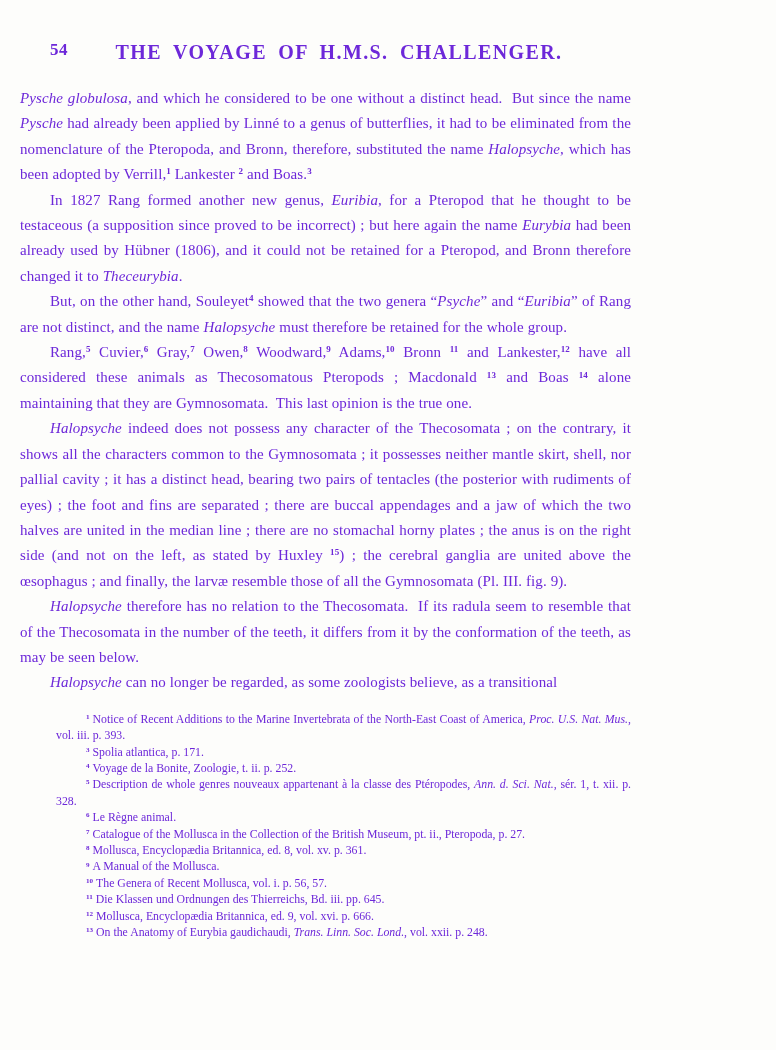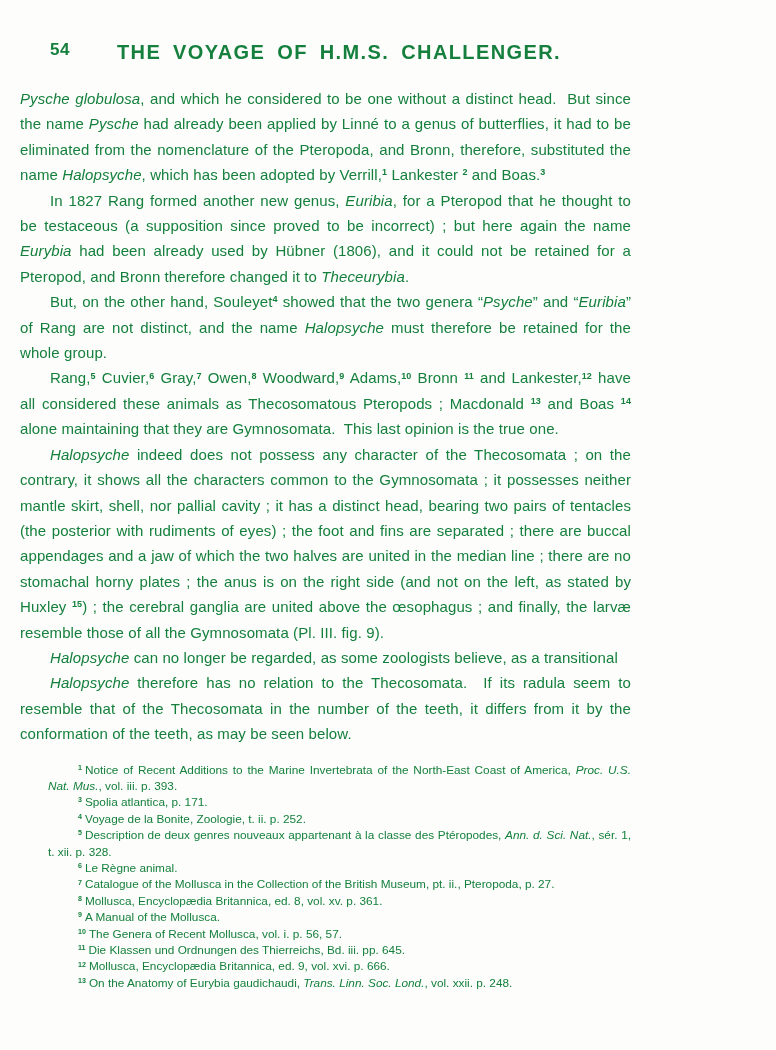--- a/index.html
+++ b/index.html
@@ -6,22 +6,22 @@
     margin: 0;
     padding: 0;
     background: #fdfdfb;
   }
   .page {
     position: relative;
     width: 676px;
     height: 1050px;
     margin: 0;
     background: #fdfdfb;
-    color: #15803d;
-    font-family: Liberation Sans, sans-serif;
+    color: #6d28d9;
+    font-family: Liberation Serif, serif;
     overflow: hidden;
     box-sizing: border-box;
   }
   .header {
     position: relative;
     margin: 0 46px 0 48px;
     padding-top: 41px;
     height: 22px;
   }
   .page-number {
@@ -57,45 +57,45 @@
     position: relative;
     top: -0.55em;
     font-weight: 700;
   }
   .footnotes {
     margin: 15px 45px 0 48px;
     font-size: 11.8px;
     line-height: 16.4px;
     text-align: justify;
   }
-  .footnote { text-indent: 30px; }
+  .footnote { text-indent: 30px; margin-left: 8px; }
   .footnote sup.fn-num { margin-right: 3px; }
 </style>
 </head>
 <body>
 
 <div class="page">
   <div class="header">
     <span class="page-number">54</span>
     <div class="running-title">THE VOYAGE OF H.M.S. CHALLENGER.</div>
   </div>
   <div class="body-text">
       <div class="para noindent"><span class="it">Pysche globulosa</span><span>, and which he considered to be one without a distinct head.&nbsp; But since the name </span><span class="it">Pysche</span><span> had already been applied by Linné to a genus of butterflies, it had to be eliminated from the nomenclature of the Pteropoda, and Bronn, therefore, substituted the name </span><span class="it">Halopsyche</span><span>, which has been adopted by Verrill,</span><sup class="sup">1</sup><span> Lankester&nbsp;</span><sup class="sup">2</sup><span> and Boas.</span><sup class="sup">3</sup></div>
       <div class="para"><span>In 1827 Rang formed another new genus, </span><span class="it">Euribia</span><span>, for a Pteropod that he thought to be testaceous (a supposition since proved to be incorrect)&nbsp;; but here again the name </span><span class="it">Eurybia</span><span> had been already used by Hübner (1806), and it could not be retained for a Pteropod, and Bronn therefore changed it to </span><span class="it">Theceurybia</span><span>.</span></div>
       <div class="para"><span>But, on the other hand, Souleyet</span><sup class="sup">4</sup><span> showed that the two genera “</span><span class="it">Psyche</span><span>” and “</span><span class="it">Euribia</span><span>” of Rang are not distinct, and the name </span><span class="it">Halopsyche</span><span> must therefore be retained for the whole group.</span></div>
       <div class="para"><span>Rang,</span><sup class="sup">5</sup><span> Cuvier,</span><sup class="sup">6</sup><span> Gray,</span><sup class="sup">7</sup><span> Owen,</span><sup class="sup">8</sup><span> Woodward,</span><sup class="sup">9</sup><span> Adams,</span><sup class="sup">10</sup><span> Bronn&nbsp;</span><sup class="sup">11</sup><span> and Lankester,</span><sup class="sup">12</sup><span> have all considered these animals as Thecosomatous Pteropods&nbsp;; Macdonald&nbsp;</span><sup class="sup">13</sup><span> and Boas&nbsp;</span><sup class="sup">14</sup><span> alone maintaining that they are Gymnosomata.&nbsp; This last opinion is the true one.</span></div>
       <div class="para"><span class="it">Halopsyche</span><span> indeed does not possess any character of the Thecosomata&nbsp;; on the contrary, it shows all the characters common to the Gymnosomata&nbsp;; it possesses neither mantle skirt, shell, nor pallial cavity&nbsp;; it has a distinct head, bearing two pairs of tentacles (the posterior with rudiments of eyes)&nbsp;; the foot and fins are separated&nbsp;; there are buccal appendages and a jaw of which the two halves are united in the median line&nbsp;; there are no stomachal horny plates&nbsp;; the anus is on the right side (and not on the left, as stated by Huxley&nbsp;</span><sup class="sup">15</sup><span>)&nbsp;; the cerebral ganglia are united above the œsophagus&nbsp;; and finally, the larvæ resemble those of all the Gymnosomata (Pl. III. fig. 9).</span></div>
+      <div class="para"><span class="it">Halopsyche</span><span> therefore has no relation to the Thecosomata.&nbsp; If its radula seem to resemble that of the Thecosomata in the number of the teeth, it differs from it by the conformation of the teeth, as may be seen below.</span></div>
       <div class="para"><span class="it">Halopsyche</span><span> can no longer be regarded, as some zoologists believe, as a transitional</span></div>
-      <div class="para"><span class="it">Halopsyche</span><span> therefore has no relation to the Thecosomata.&nbsp; If its radula seem to resemble that of the Thecosomata in the number of the teeth, it differs from it by the conformation of the teeth, as may be seen below.</span></div>
     </div>
   <div class="footnotes">
       <div class="footnote"><sup class="sup fn-num">1</sup><span>Notice of Recent Additions to the Marine Invertebrata of the North-East Coast of America, </span><span class="it">Proc. U.S. Nat. Mus.</span><span>, vol. iii. p. 393.</span></div>
       <div class="footnote"><sup class="sup fn-num">3</sup><span>Spolia atlantica, p. 171.</span></div>
       <div class="footnote"><sup class="sup fn-num">4</sup><span>Voyage de la Bonite, Zoologie, t. ii. p. 252.</span></div>
-      <div class="footnote"><sup class="sup fn-num">5</sup><span>Description de deux genres nouveaux appartenant à la classe des Ptéropodes, </span><span class="it">Ann. d. Sci. Nat.</span><span>, sér. 1, t. xii. p. 328.</span></div>
+      <div class="footnote"><sup class="sup fn-num">5</sup><span>Description de whole genres nouveaux appartenant à la classe des Ptéropodes, </span><span class="it">Ann. d. Sci. Nat.</span><span>, sér. 1, t. xii. p. 328.</span></div>
       <div class="footnote"><sup class="sup fn-num">6</sup><span>Le Règne animal.</span></div>
       <div class="footnote"><sup class="sup fn-num">7</sup><span>Catalogue of the Mollusca in the Collection of the British Museum, pt. ii., Pteropoda, p. 27.</span></div>
       <div class="footnote"><sup class="sup fn-num">8</sup><span>Mollusca, Encyclopædia Britannica, ed. 8, vol. xv. p. 361.</span></div>
       <div class="footnote"><sup class="sup fn-num">9</sup><span>A Manual of the Mollusca.</span></div>
       <div class="footnote"><sup class="sup fn-num">10</sup><span>The Genera of Recent Mollusca, vol. i. p. 56, 57.</span></div>
       <div class="footnote"><sup class="sup fn-num">11</sup><span>Die Klassen und Ordnungen des Thierreichs, Bd. iii. pp. 645.</span></div>
       <div class="footnote"><sup class="sup fn-num">12</sup><span>Mollusca, Encyclopædia Britannica, ed. 9, vol. xvi. p. 666.</span></div>
       <div class="footnote"><sup class="sup fn-num">13</sup><span>On the Anatomy of Eurybia gaudichaudi, </span><span class="it">Trans. Linn. Soc. Lond.</span><span>, vol. xxii. p. 248.</span></div>
     </div>
 </div>

